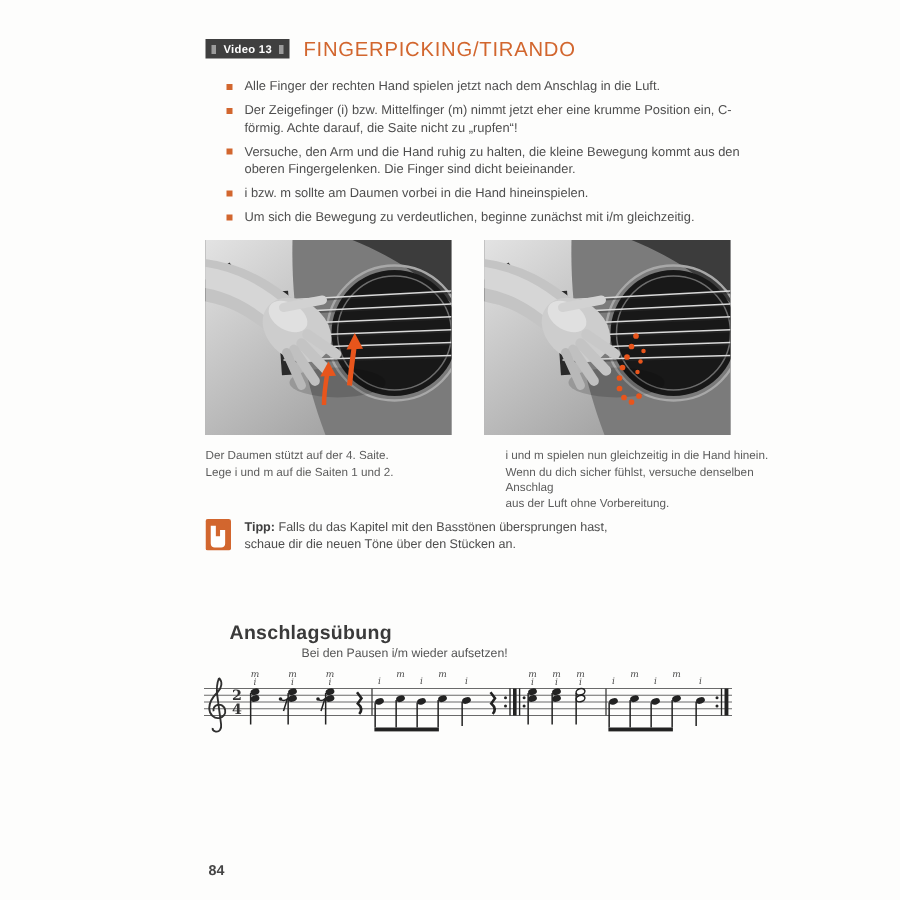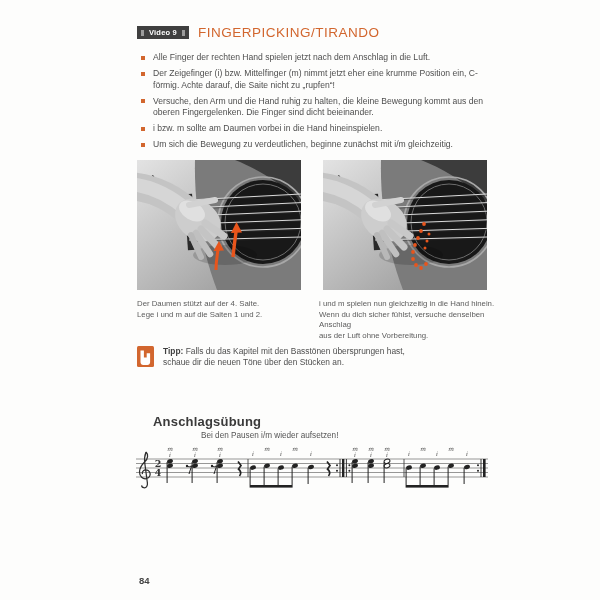--- a/index.html
+++ b/index.html
@@ -5,29 +5,29 @@
   html,body{margin:0;padding:0;background:#fff;}
   .page{position:relative;width:600px;height:600px;background:#fdfdfc;overflow:hidden;
         font-family:"Liberation Sans",sans-serif;}
   
   .hdr{position:absolute;left:137px;top:25px;display:flex;align-items:center;gap:9px;}
   .badge{display:flex;align-items:center;gap:5px;background:var(--badge);color:#fff;
          height:13px;padding:0 4px;font-size:7.5px;font-weight:bold;letter-spacing:.2px;}
   .notch{width:3px;height:6px;background:#9b9b9b;}
   .title{font-size:13.5px;font-weight:normal;color:var(--accent);letter-spacing:.5px;}
   
-  .bullets{position:absolute;left:140px;top:52px;width:354px;margin:0;padding:0;list-style:none;}
+  .bullets{position:absolute;left:150px;top:52px;width:354px;margin:0;padding:0;list-style:none;}
   .bullets li{position:relative;padding-left:13px;font-size:8.6px;line-height:11.5px;
               color:#4e4e4e;margin-bottom:4.5px;}
   .bullets li::before{content:"";position:absolute;left:1px;top:3.5px;width:4px;height:4px;
               background:var(--accent);}
   
   .photos{position:absolute;left:137px;top:160px;display:flex;gap:22px;}
   .photo{width:164px;height:130px;background:#777;}
-  .captions{position:absolute;left:137px;top:299px;display:flex;gap:18px;}
+  .captions{position:absolute;left:137px;top:299px;display:flex;gap:36px;}
   .cap{font-size:7.8px;line-height:10.5px;color:#5c5c5c;white-space:pre-line;}
   .cap.l{width:164px;} .cap.r{width:188px;}
   
   .tip{position:absolute;left:137px;top:346px;display:flex;gap:9px;align-items:flex-start;}
   .tip-text{font-size:8.4px;line-height:11px;color:#4e4e4e;white-space:pre-line;max-width:250px;}
   .tip-text b{color:#3f3f3f;}
   
   .h2{position:absolute;left:137px;top:398px;margin:16px;font-size:13px;font-weight:bold;
       color:#3a3a3a;letter-spacing:.2px;}
   .staff-note{position:absolute;left:166px;top:431px;font-size:8.2px;color:#555;padding-left:35px;}
@@ -35,21 +35,21 @@
   .pagenum{position:absolute;left:139px;top:558px;font-size:9.5px;font-weight:bold;color:#454545;margin-top:17px;}
 </style>
 </head>
 <body>
 
 <div class="page">
 
   <div class="hdr">
     <span class="badge">
       <span class="notch"></span>
-      <span>Video 9</span>
+      <span>Video 13</span>
       <span class="notch"></span>
     </span>
     <span class="title">FINGERPICKING/TIRANDO</span>
   </div>
 
   <ul class="bullets" id="bullets">
       <li>Alle Finger der rechten Hand spielen jetzt nach dem Anschlag in die Luft.</li>
       <li>Der Zeigefinger (i) bzw. Mittelfinger (m) nimmt jetzt eher eine krumme Position ein, C-förmig. Achte darauf, die Saite nicht zu „rupfen“!</li>
       <li>Versuche, den Arm und die Hand ruhig zu halten, die kleine Bewegung kommt aus den oberen Fingergelenken. Die Finger sind dicht beieinander.</li>
       <li>i bzw. m sollte am Daumen vorbei in die Hand hineinspielen.</li>

